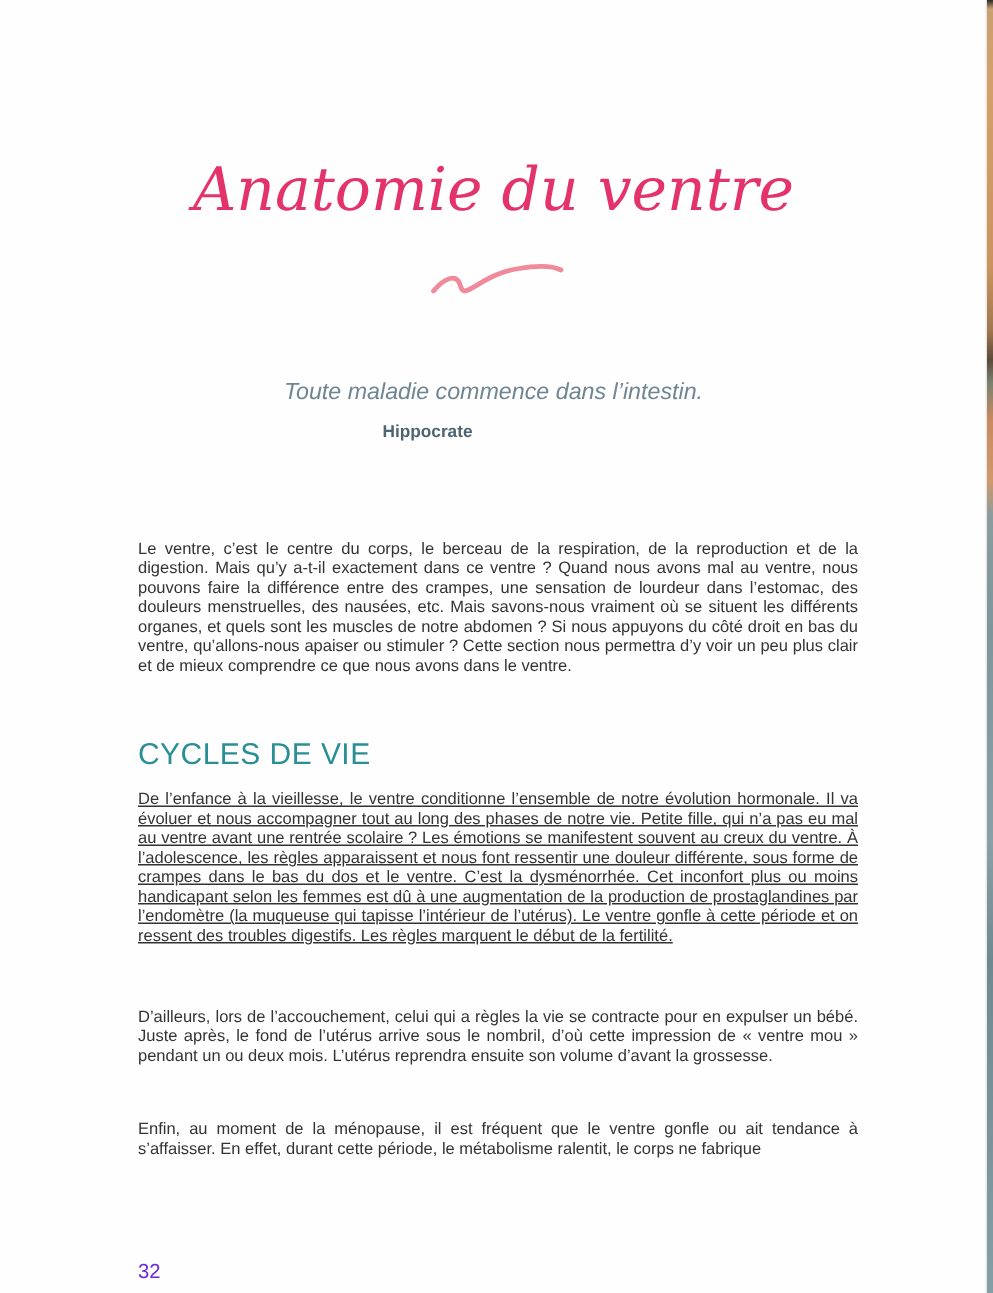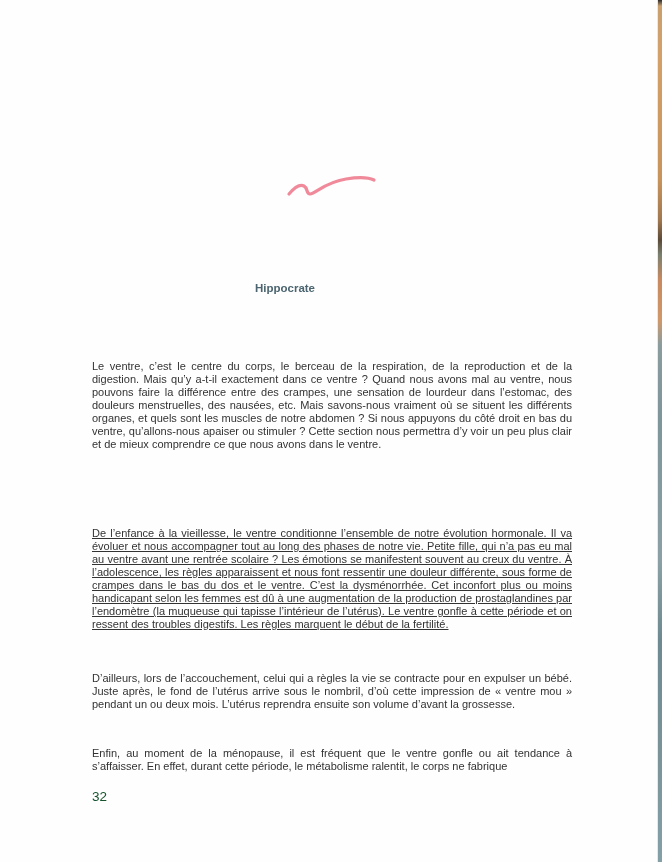--- a/index.html
+++ b/index.html
@@ -113,41 +113,44 @@
       letter-spacing: 0.3px;
       margin: 0;
       font-weight: normal;
     }
     .p-cycles-1 { top: 527px; text-decoration: underline; }
     .p-cycles-2 { top: 672px; }
     .p-cycles-3 { top: 747px; }
     .page-number {
       position: absolute;
       left: 92px;
-      top: 789px;
+      top: 840px;
       font-family: "Liberation Sans", sans-serif;
       font-size: 13.5px;
-      color: #14532d;
+      color: #6d28d9;
     }
   </style>
 </head>
 <body>
 
 <div class="page">
   <div class="page-inner">
 
+    <h1 class="title" style="margin:0;font-weight:normal;">Anatomie du ventre</h1>
 
     <svg class="swash" viewBox="0 0 92 28" xmlns="http://www.w3.org/2000/svg">
       <path d="M3 22 C 8 16, 14 12, 18 14 C 22 16, 20 22, 24 22 C 30 21, 40 10, 60 7 C 72 5, 82 5, 88 8" fill="none" stroke="#f08a9a" stroke-width="3.2" stroke-linecap="round"></path>
     </svg>
 
+    <div class="epigraph-quote">Toute maladie commence dans l’intestin.</div>
     <div class="epigraph-author">Hippocrate</div>
 
     <p class="body-text p-intro">Le ventre, c’est le centre du corps, le berceau de la respiration, de la reproduction et de la digestion. Mais qu’y a-t-il exactement dans ce ventre ? Quand nous avons mal au ventre, nous pouvons faire la différence entre des crampes, une sensation de lourdeur dans l’esto­mac, des douleurs menstruelles, des nausées, etc. Mais savons-nous vraiment où se situent les différents organes, et quels sont les muscles de notre abdomen ? Si nous appuyons du côté droit en bas du ventre, qu’allons-nous apaiser ou stimuler ? Cette section nous per­mettra d’y voir un peu plus clair et de mieux comprendre ce que nous avons dans le ventre.</p>
 
+    <h2 class="section-heading">CYCLES DE VIE</h2>
 
     <p class="body-text p-cycles-1">De l’enfance à la vieillesse, le ventre conditionne l’ensemble de notre évolution hormonale. Il va évoluer et nous accompagner tout au long des phases de notre vie. Petite fille, qui n’a pas eu mal au ventre avant une rentrée scolaire ? Les émotions se manifestent souvent au creux du ventre. À l’adolescence, les règles apparaissent et nous font ressentir une douleur différente, sous forme de crampes dans le bas du dos et le ventre. C’est la dysménorrhée. Cet inconfort plus ou moins handicapant selon les femmes est dû à une augmentation de la production de prostaglandines par l’endomètre (la muqueuse qui tapisse l’intérieur de l’utérus). Le ventre gonfle à cette période et on ressent des troubles digestifs. Les règles marquent le début de la fertilité.</p>
     <p class="body-text p-cycles-2">D’ailleurs, lors de l’accouchement, celui qui a règles la vie se contracte pour en expulser un bébé. Juste après, le fond de l’utérus arrive sous le nombril, d’où cette impression de « ventre mou » pendant un ou deux mois. L’utérus reprendra ensuite son volume d’avant la grossesse.</p>
     <p class="body-text p-cycles-3">Enfin, au moment de la ménopause, il est fréquent que le ventre gonfle ou ait tendance à s’affaisser. En effet, durant cette période, le métabolisme ralentit, le corps ne fabrique</p>
 
     <div class="page-number">32</div>
   </div>
   <div class="edge-shadow"></div>
   <div class="edge-strip"></div>
 </div>

